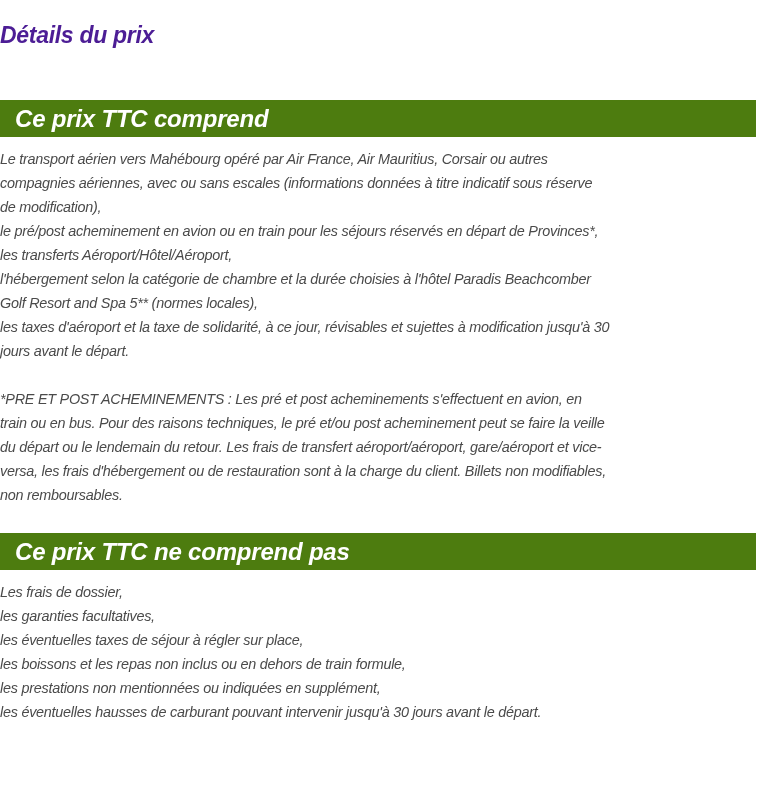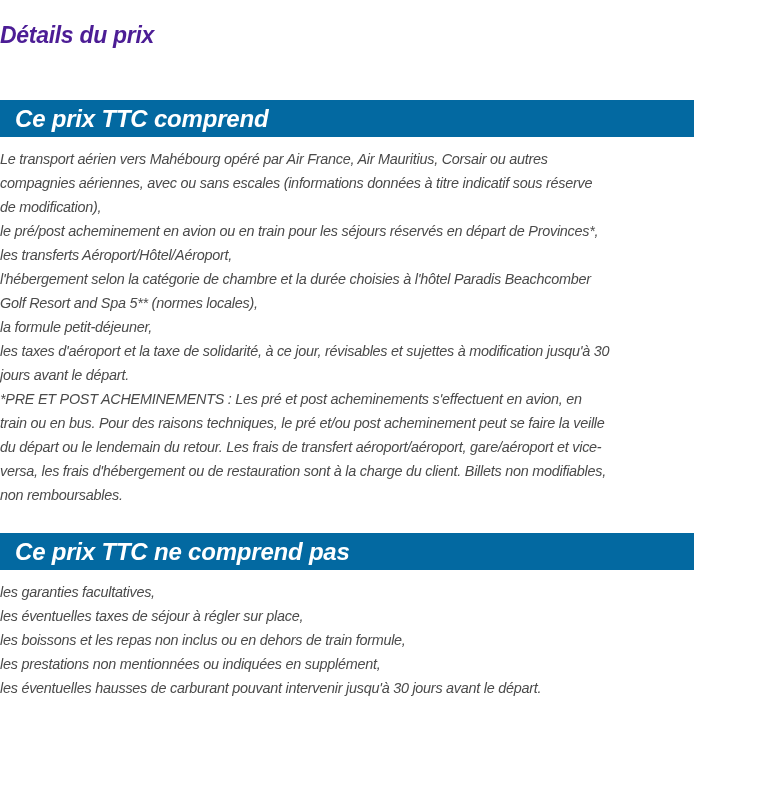--- a/index.html
+++ b/index.html
@@ -22,23 +22,23 @@
       font-size: 23px;
       font-style: italic;
       font-weight: bold;
       color: #4c1d95;
       letter-spacing: -0.3px;
       line-height: 30px;
     }
     .section-header {
       position: absolute;
       left: 0;
-      width: 694px;
+      width: 756px;
       height: 37px;
-      background: #0369a1;
+      background: #4d7c0f;
       box-sizing: border-box;
       padding-left: 15px;
     }
     .section-header h2 {
       margin: 0;
       font-size: 24px;
       font-style: italic;
       font-weight: bold;
       color: #ffffff;
       line-height: 37px;
@@ -70,31 +70,31 @@
 
 <div class="section-header sec1">
   <h2>Ce prix TTC comprend</h2>
 </div>
 
 <div class="text-block block1">
   <p>Le transport aérien vers Mahébourg opéré par Air France, Air Mauritius, Corsair ou autres compagnies aériennes, avec ou sans escales (informations données à titre indicatif sous réserve de modification),</p>
   <p>le pré/post acheminement en avion ou en train pour les séjours réservés en départ de Provinces*,</p>
   <p>les transferts Aéroport/Hôtel/Aéroport,</p>
   <p>l'hébergement selon la catégorie de chambre et la durée choisies à l'hôtel Paradis Beachcomber Golf Resort and Spa 5** (normes locales),</p>
-  <p>la formule petit-déjeuner,</p>
   <p>les taxes d'aéroport et la taxe de solidarité, à ce jour, révisables et sujettes à modification jusqu'à 30 jours avant le départ.</p>
 </div>
 
 <div class="text-block block2">
   <p>*PRE ET POST ACHEMINEMENTS : Les pré et post acheminements s'effectuent en avion, en train ou en bus. Pour des raisons techniques, le pré et/ou post acheminement peut se faire la veille du départ ou le lendemain du retour. Les frais de transfert aéroport/aéroport, gare/aéroport et vice-versa, les frais d'hébergement ou de restauration sont à la charge du client. Billets non modifiables, non remboursables.</p>
 </div>
 
 <div class="section-header sec2">
   <h2>Ce prix TTC ne comprend pas</h2>
 </div>
 
 <div class="text-block block3">
+  <p>Les frais de dossier,</p>
   <p>les garanties facultatives,</p>
   <p>les éventuelles taxes de séjour à régler sur place,</p>
   <p>les boissons et les repas non inclus ou en dehors de train formule,</p>
   <p>les prestations non mentionnées ou indiquées en supplément,</p>
   <p>les éventuelles hausses de carburant pouvant intervenir jusqu'à 30 jours avant le départ.</p>
 </div>
 
 </body></html>

